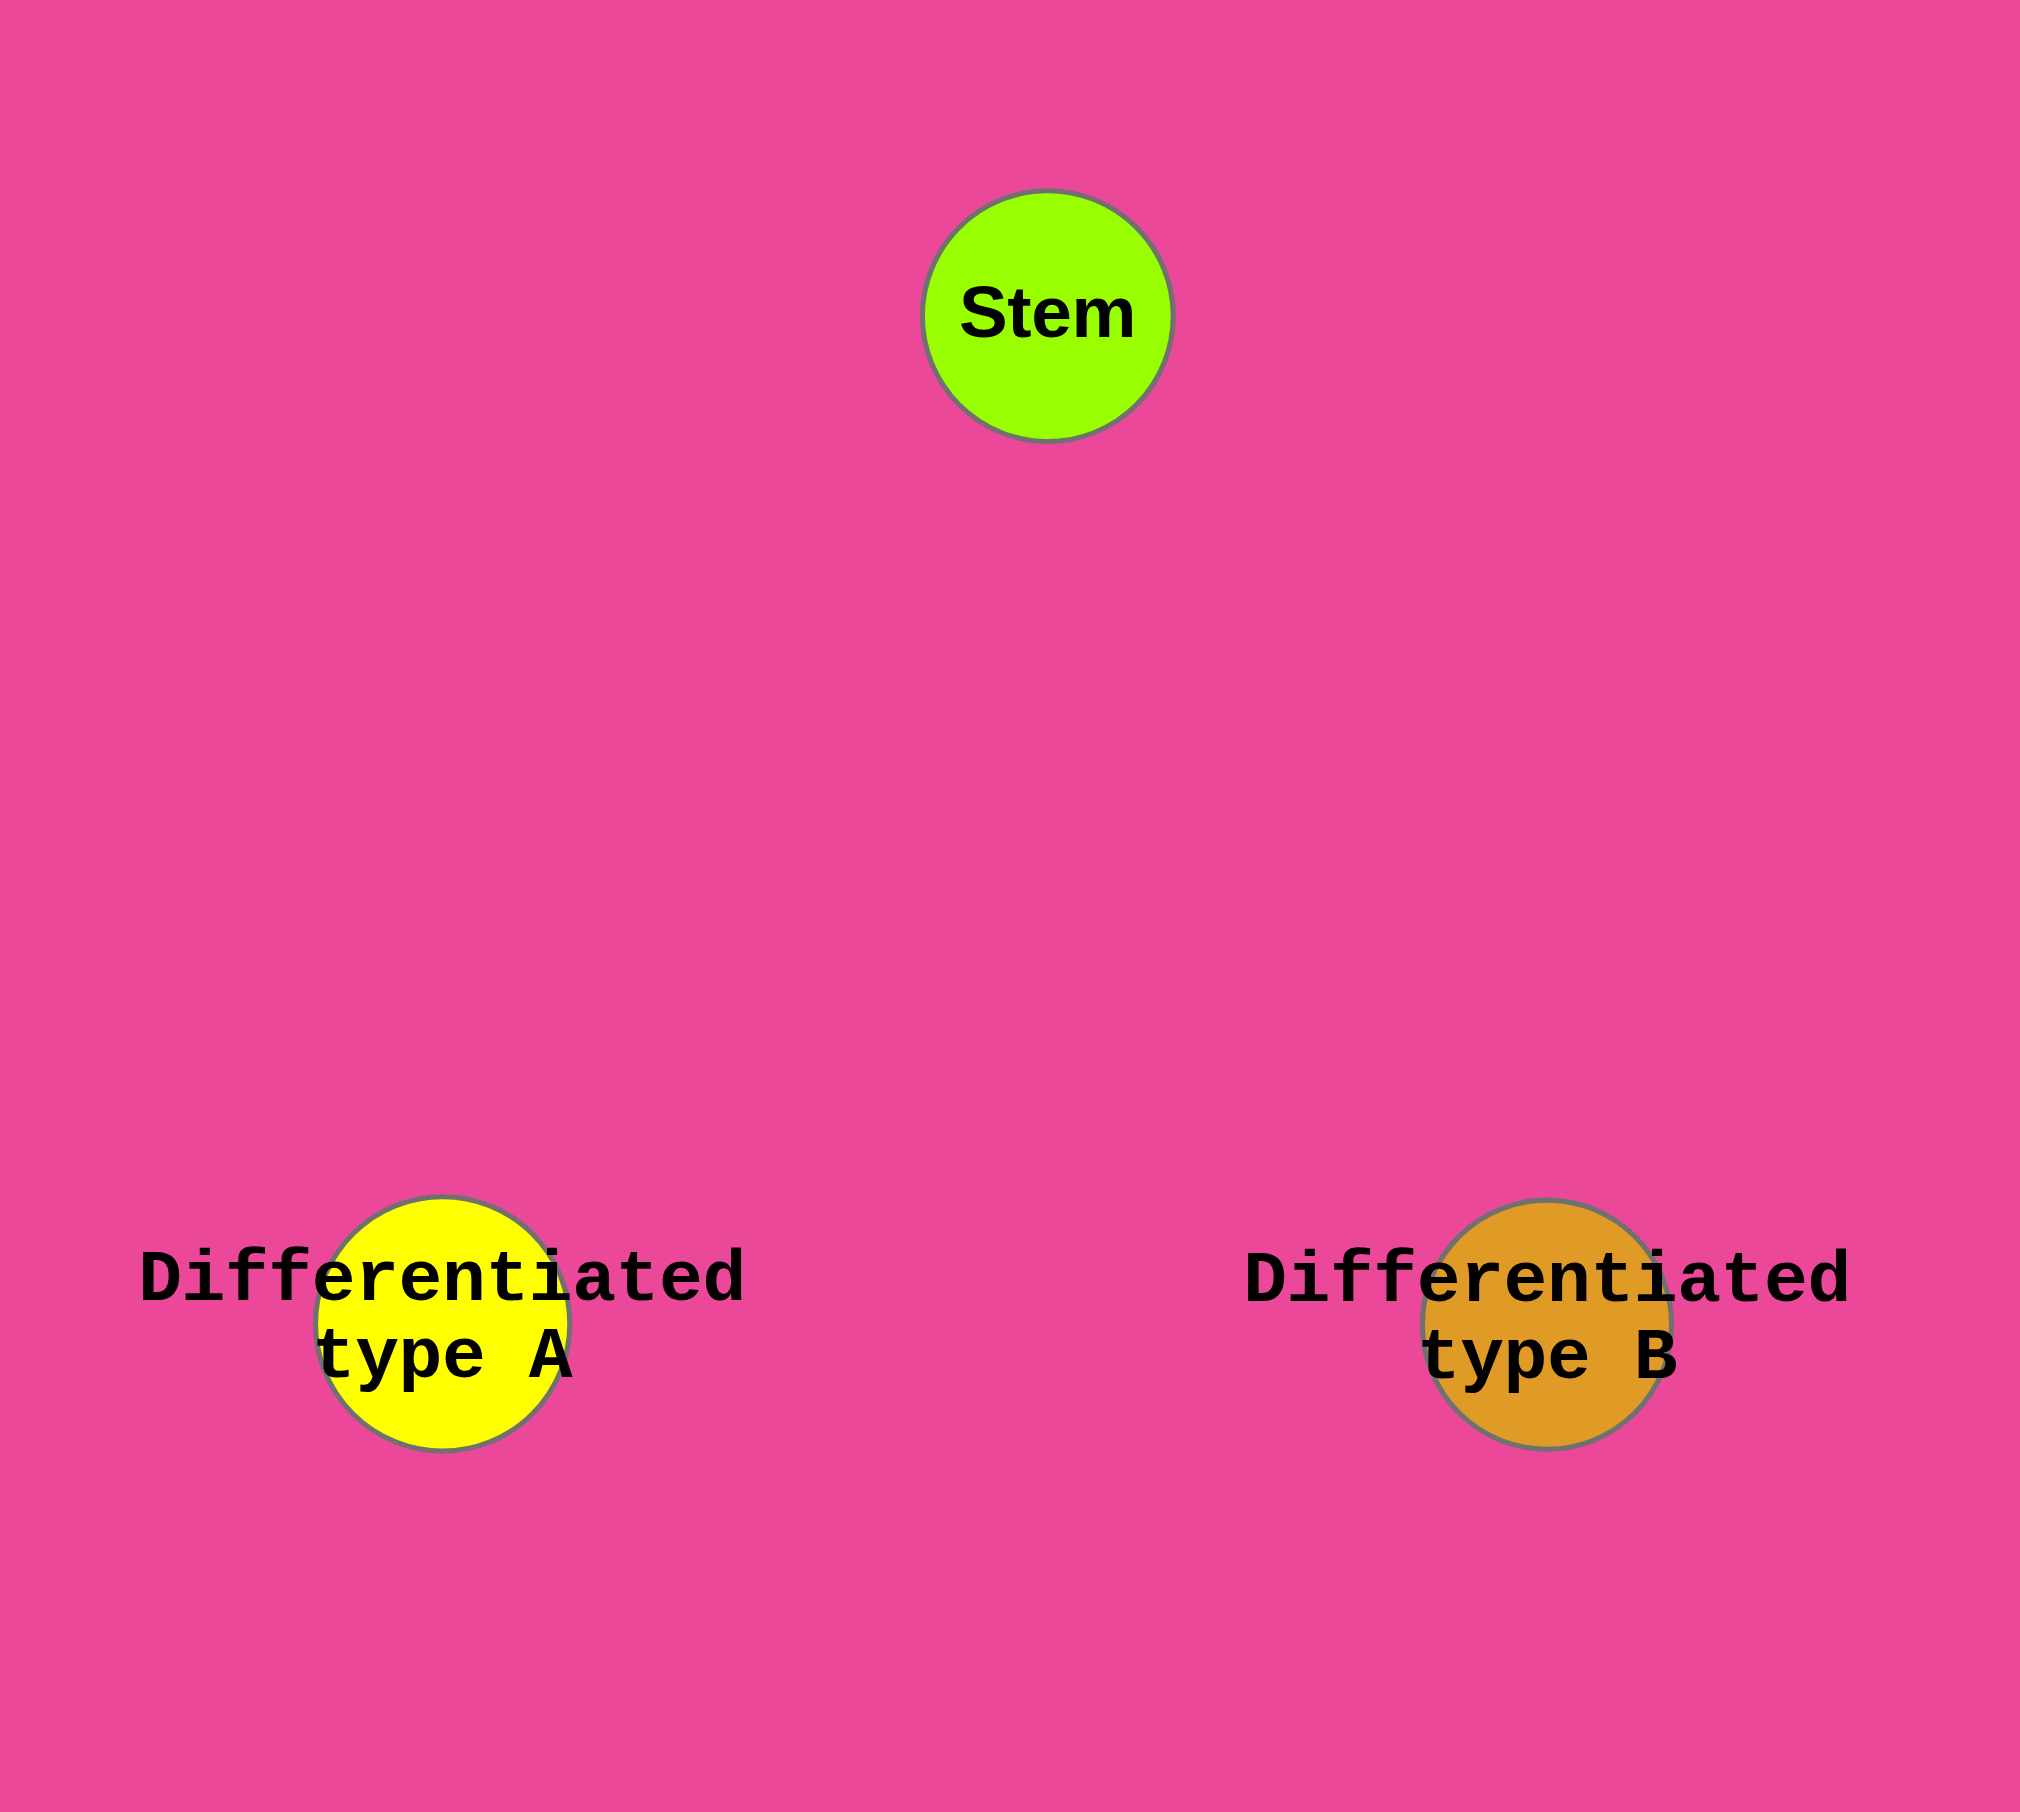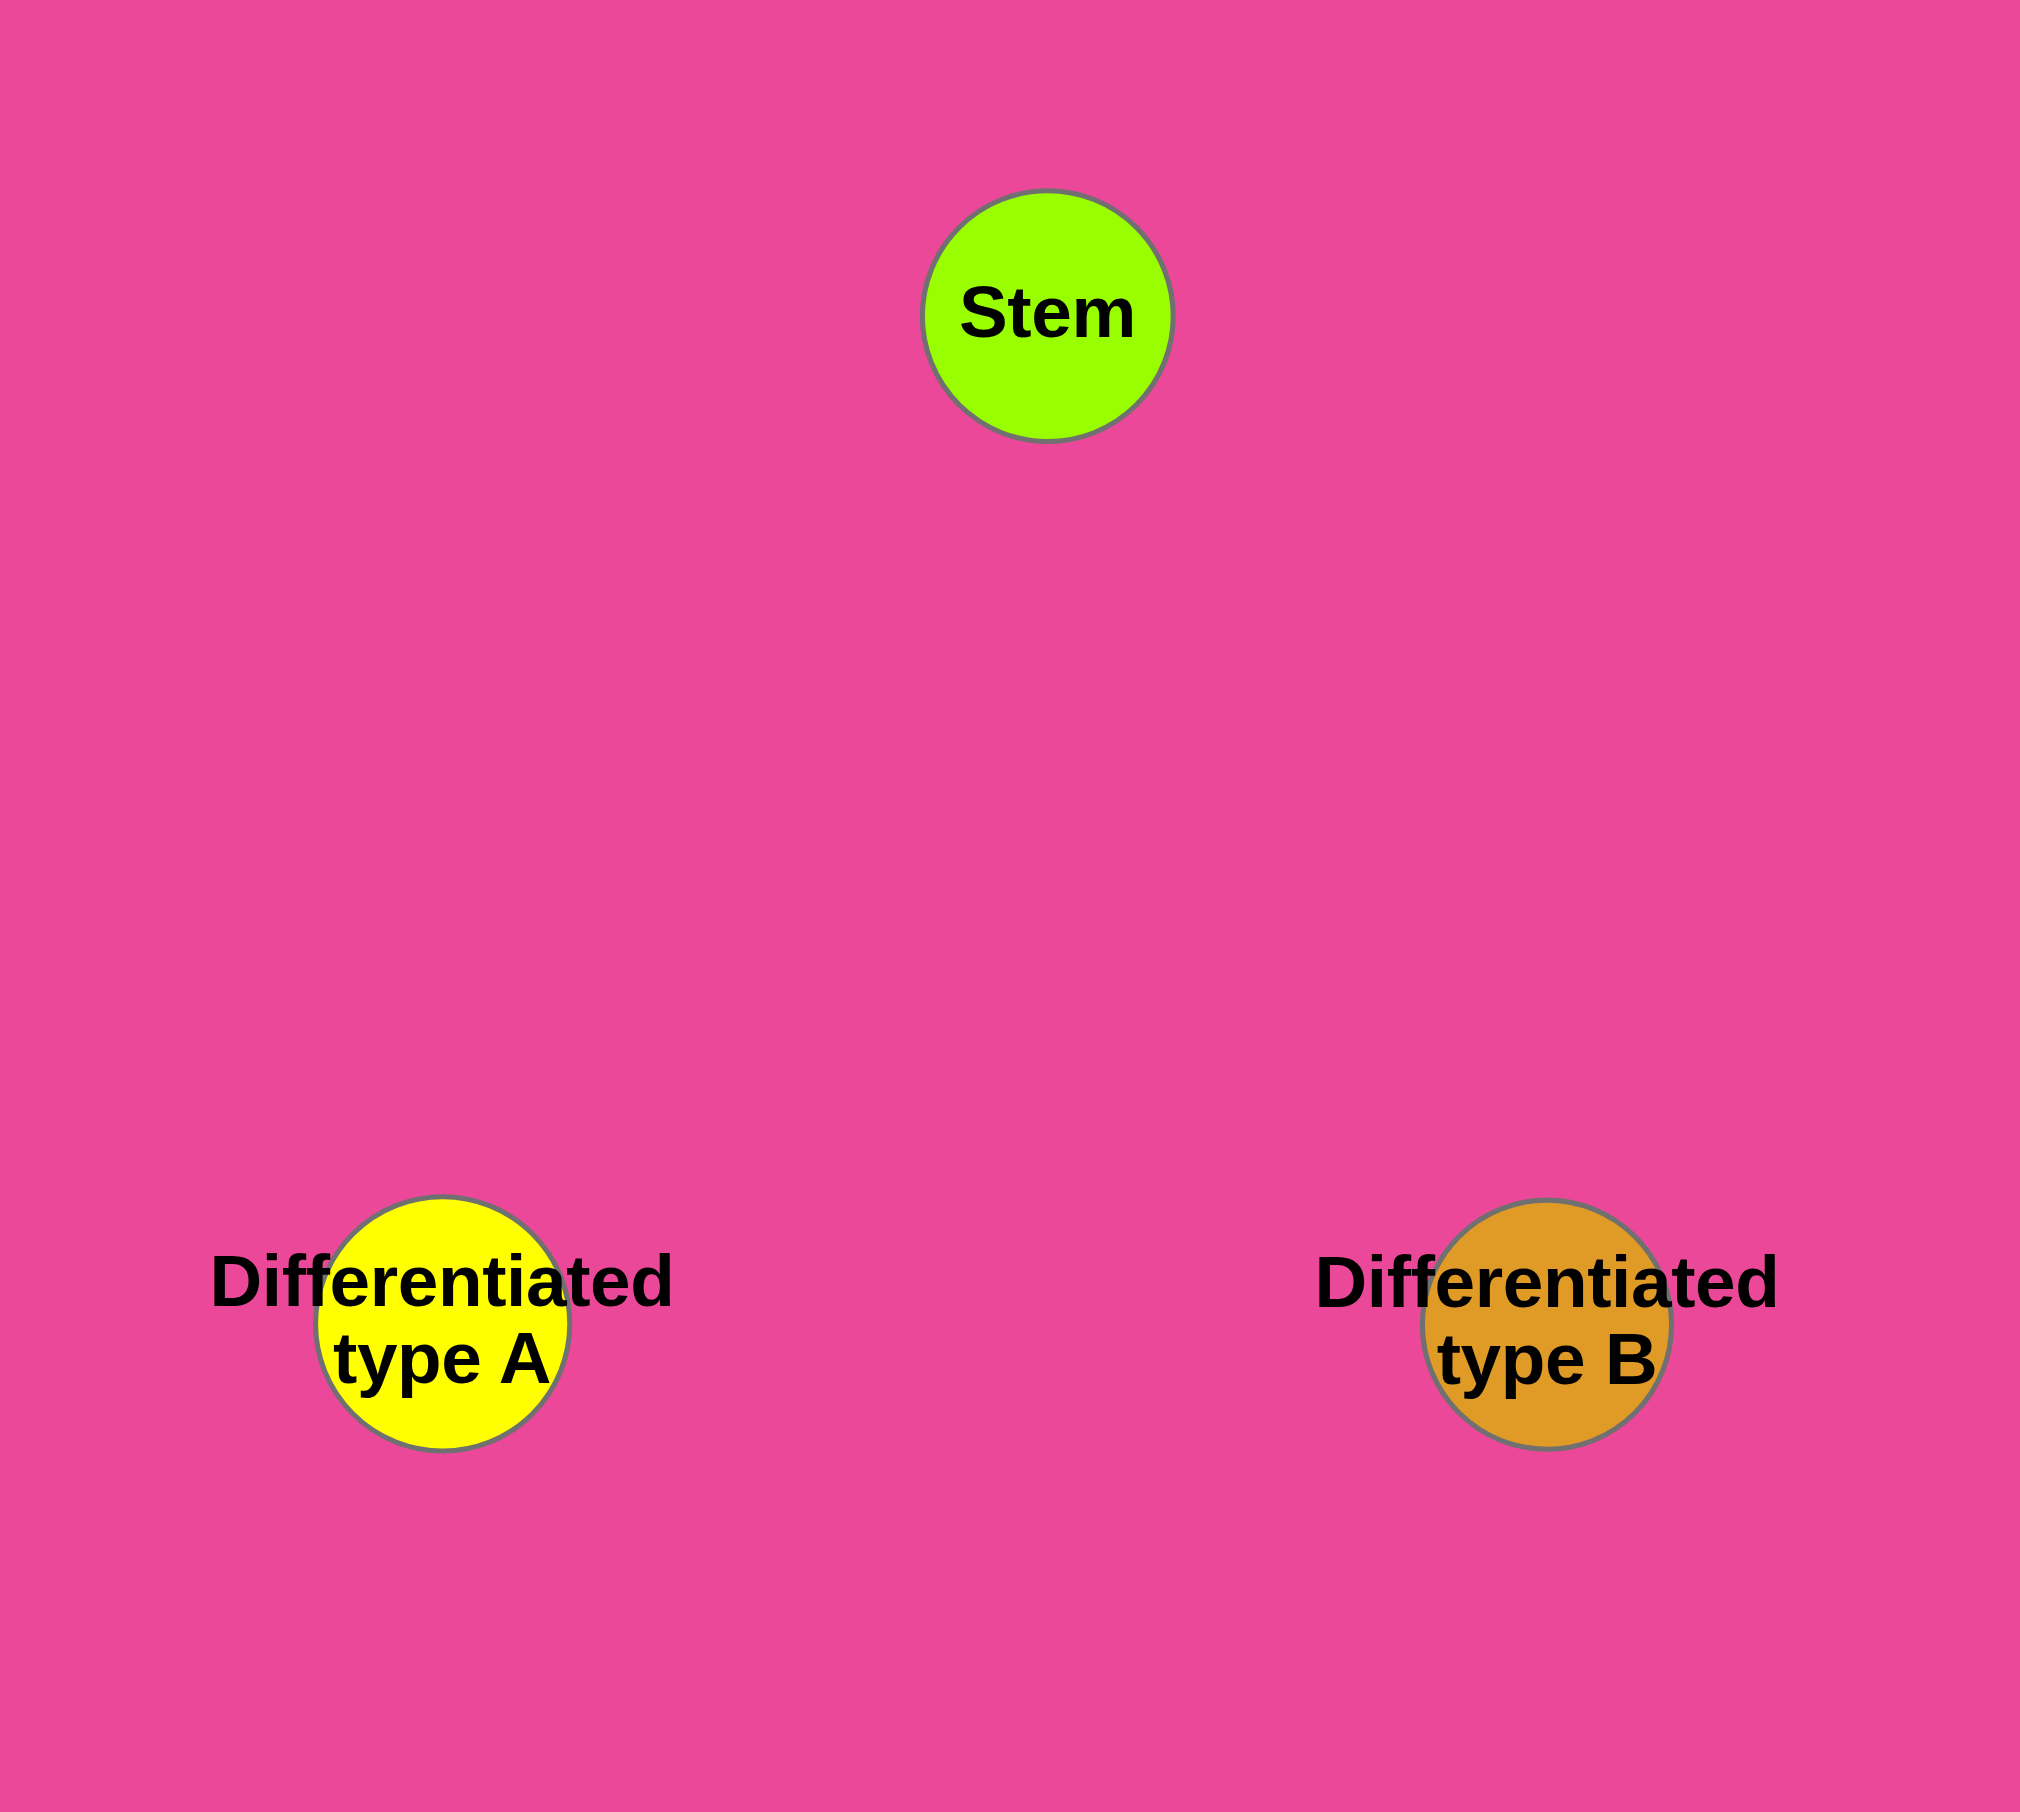--- a/index.html
+++ b/index.html
@@ -30,20 +30,21 @@
     line-height: 1.06;
     white-space: pre;
     pointer-events: none;
     letter-spacing: -0.4px;
   }
   .label-root {
     font-size: 73px;
   }
   .label-leaf {
     font-size: 73px;
+    font-family: Liberation Mono, monospace;
   }
 </style>
 </head>
 <body>
 
 <div id="canvas" style="background: #ec4899;">
 
   <svg id="graph-svg" viewBox="0 0 2384 2138">
     <g>
       <line x1="1150" y1="494" x2="602" y2="1422"></line>

